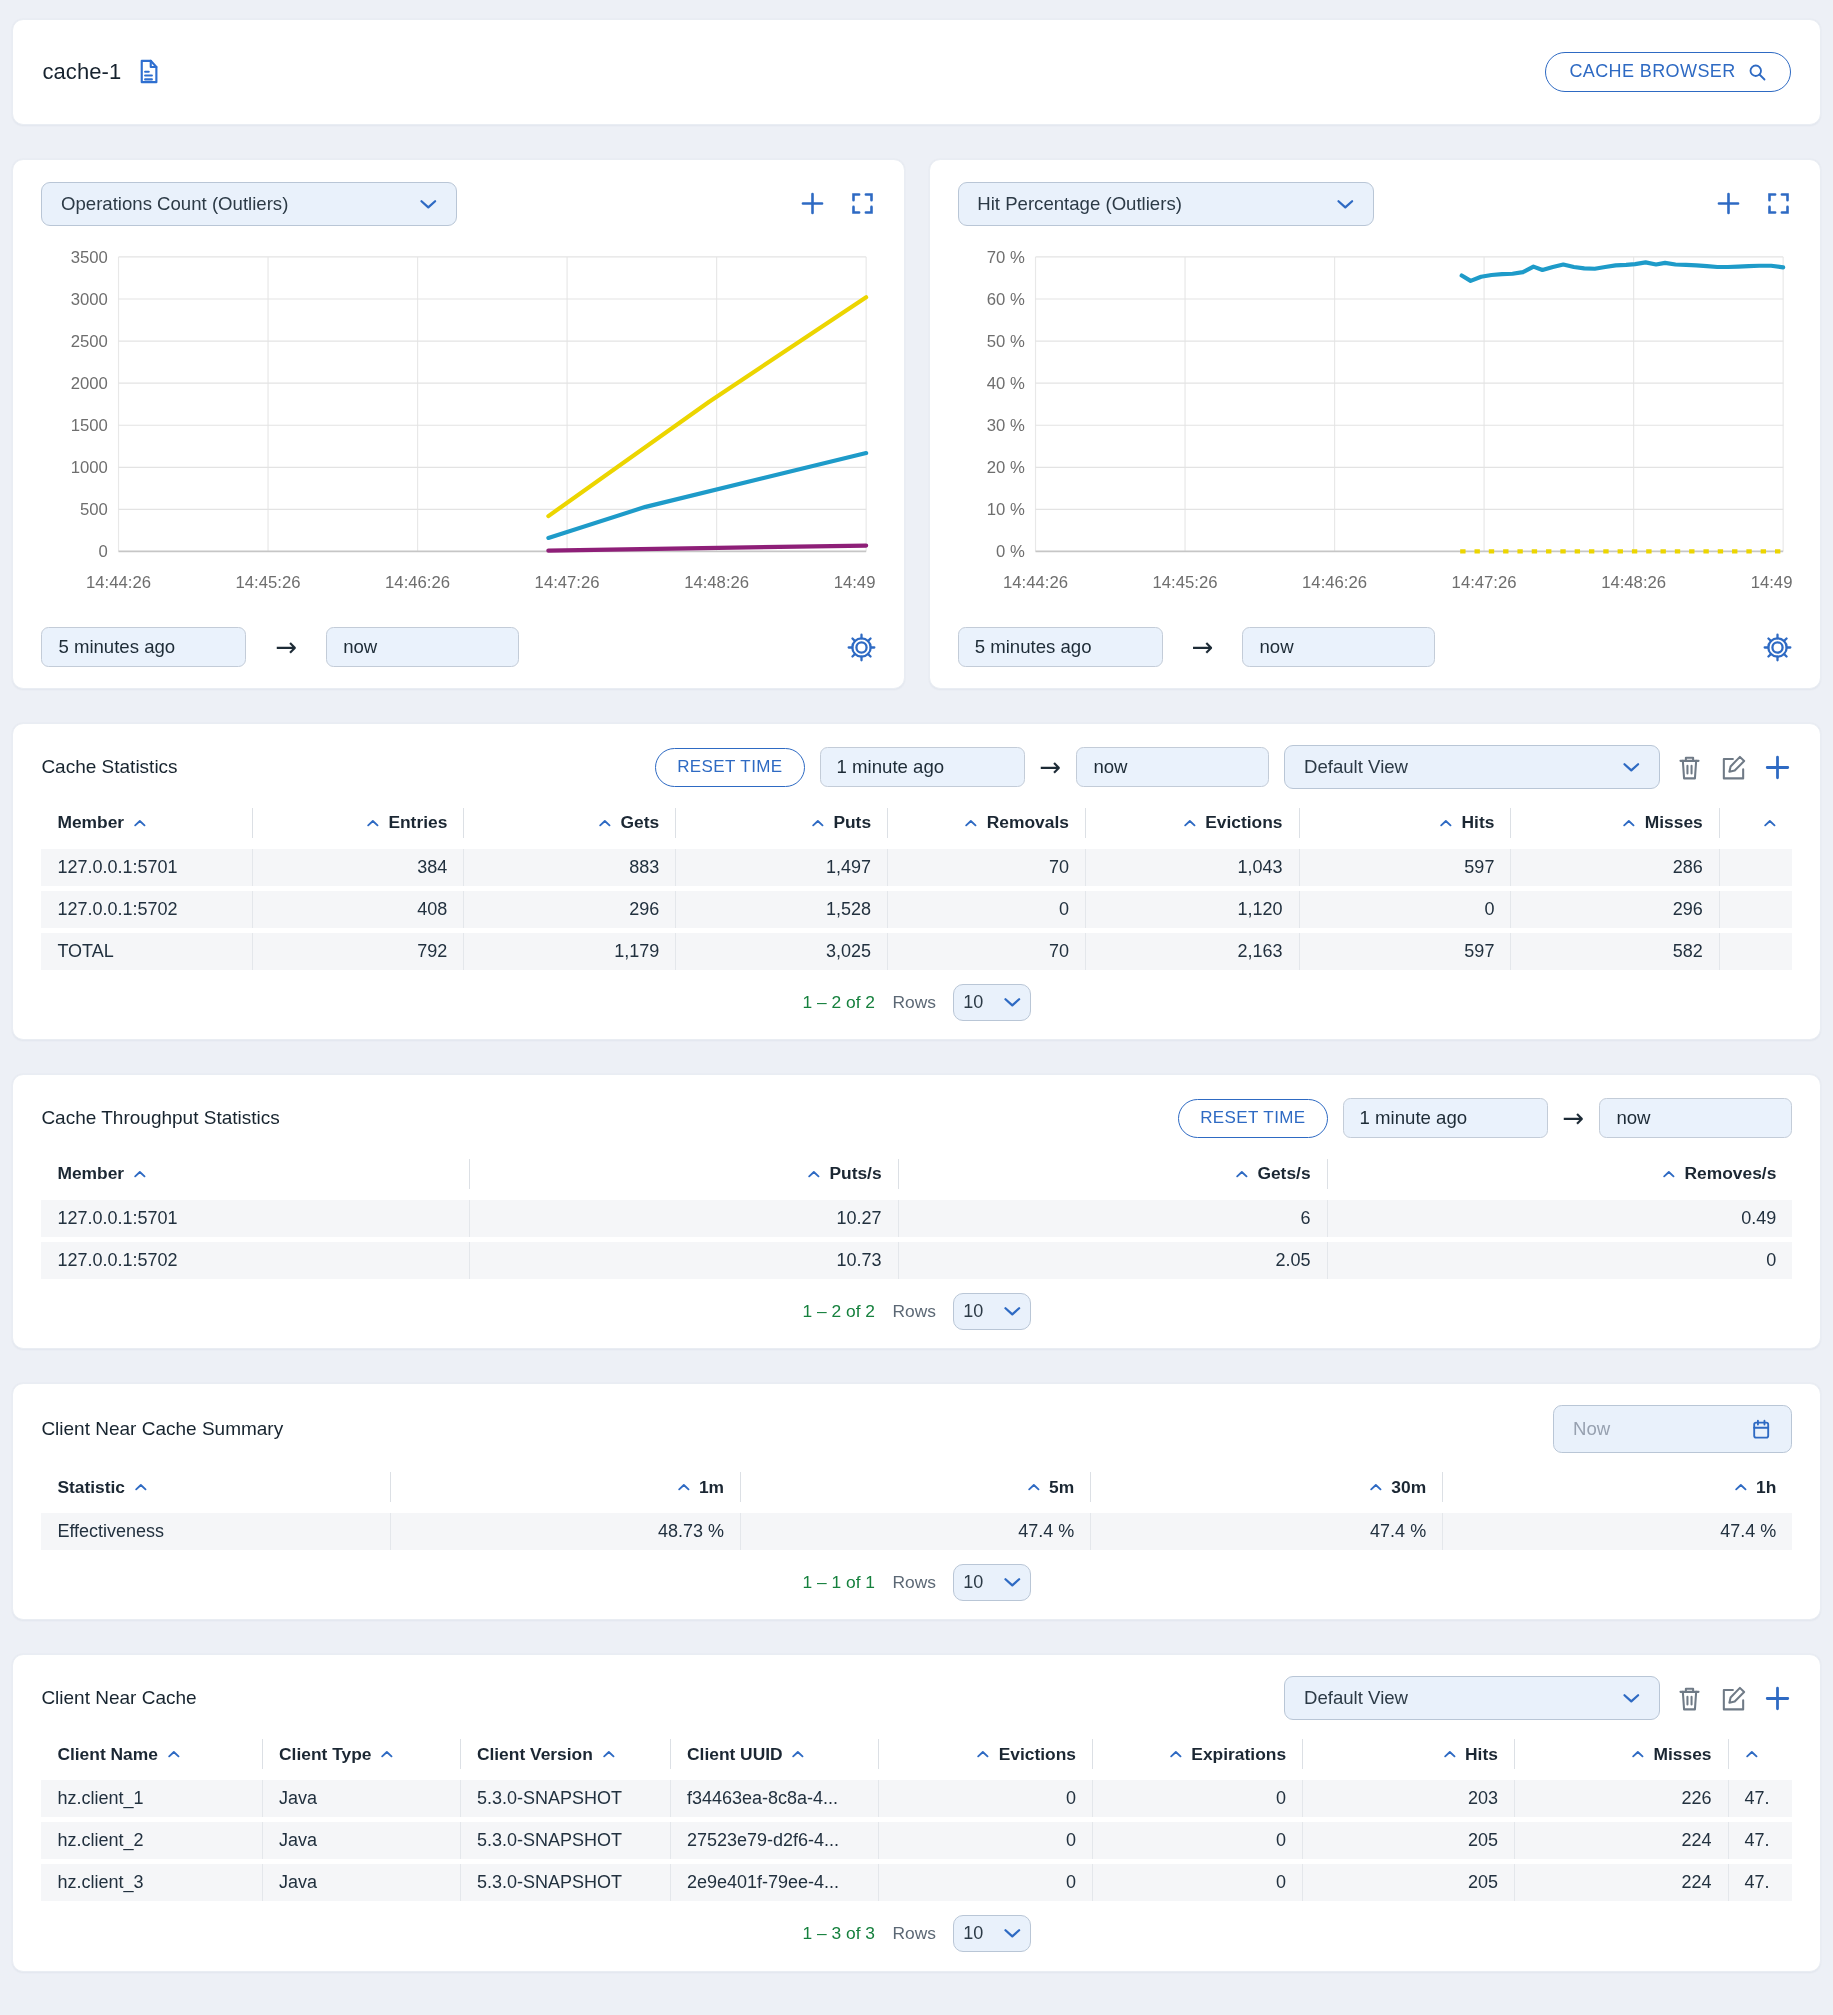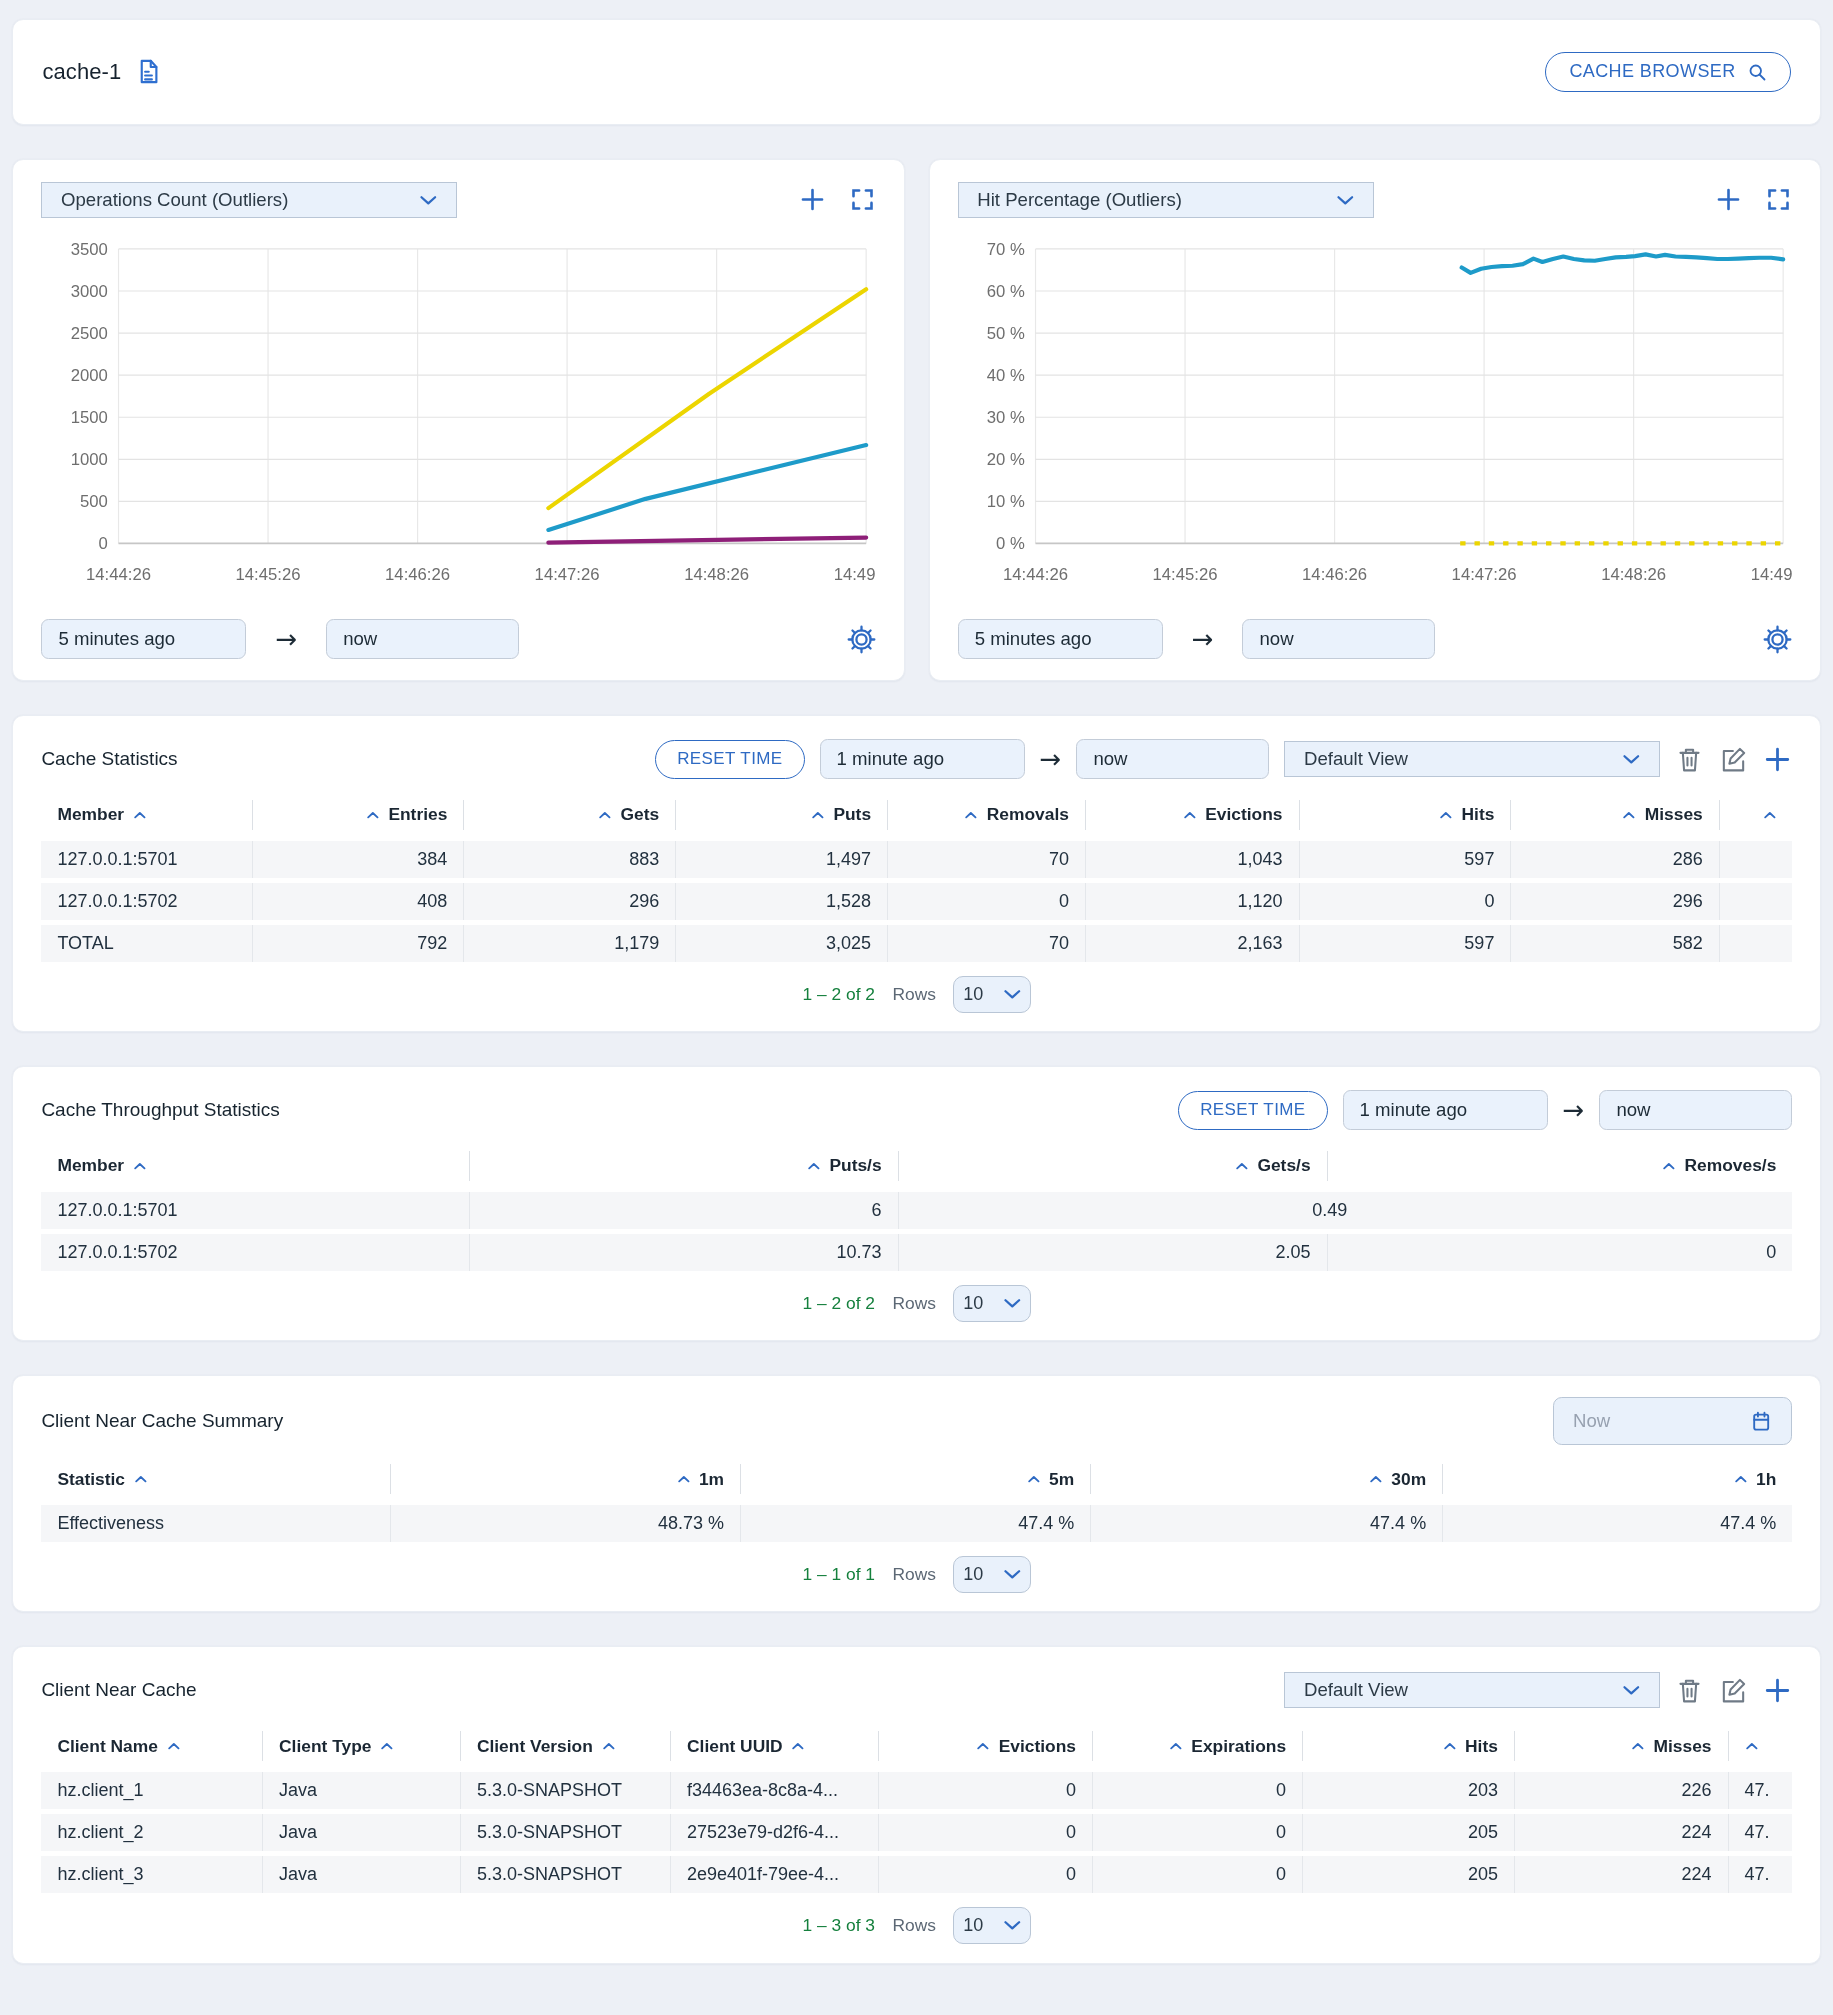--- a/index.html
+++ b/index.html
@@ -19,22 +19,22 @@
   .pill-btn { display:flex; align-items:center; gap:11.2px; background:#fff; border:1.9px solid #2e6ac3;
               color:#2e6ac3; border-radius:621px; height:40px; padding:0 23.6px; font-size:18px;
               font-family:inherit; letter-spacing:0.4px; cursor:pointer; white-space:nowrap; }
   .pill-btn svg { width:20px; height:20px; }
 
   
   .charts-row { display:flex; gap:23.6px; margin-bottom:34px; }
   .chart-panel { flex:1; margin-bottom:0; padding:22.4px 28px 21px; display:flex; flex-direction:column; }
   .chart-top { display:flex; align-items:center; justify-content:space-between; }
   .select { display:flex; align-items:center; justify-content:space-between; gap:15px;
-            background:#e9f1fb; border:1.2px solid #b9c6d6; border-radius:0;
-            height:36px; padding:0 18.6px; font-size:18.6px; color:#2c3a46; cursor:pointer; }
+            background:#e9f1fb; border:1.2px solid #b9c6d6; border-radius:9px;
+            height:44px; padding:0 18.6px; font-size:18.6px; color:#2c3a46; cursor:pointer; }
   .chart-select { width:416px; }
   .chev { width:18.6px; height:10.6px; flex:none; }
   .chev polyline { fill:none; stroke:#2e6ac3; stroke-width:3; stroke-linecap:round; stroke-linejoin:round; }
   .chart-actions { display:flex; align-items:center; gap:23.6px; }
   .icon-btn { cursor:pointer; display:inline-flex; }
   .icon-btn svg { width:27px; height:27px; }
 
   .chart-body { margin-top:18.6px; }
   .chart-body svg { display:block; width:100%; height:auto; }
   .chart-body text { font-family:"Liberation Sans", sans-serif; }
@@ -417,20 +417,21 @@
           </div>
           <div class="th right" style="flex: 0 0 26.6%;">
             <svg class="caret" viewBox="0 0 20 12">
               <polyline points="3,9.5 10,3 17,9.5"></polyline>
             </svg>
             <span class="th-label">Removes/s</span>
           </div>
         </div>
         <div class="trow">
           <div class="td left" style="flex: 0 0 24.4%;">127.0.0.1:5701</div>
+          <div class="td right" style="flex: 0 0 24.5%;">10.27</div>
           <div class="td right" style="flex: 0 0 24.5%;">6</div>
           <div class="td right" style="flex: 0 0 26.6%;">0.49</div>
         </div>
         <div class="trow">
           <div class="td left" style="flex: 0 0 24.4%;">127.0.0.1:5702</div>
           <div class="td right" style="flex: 0 0 24.5%;">10.73</div>
           <div class="td right" style="flex: 0 0 24.5%;">2.05</div>
           <div class="td right" style="flex: 0 0 26.6%;">0</div>
         </div>
       </div>

